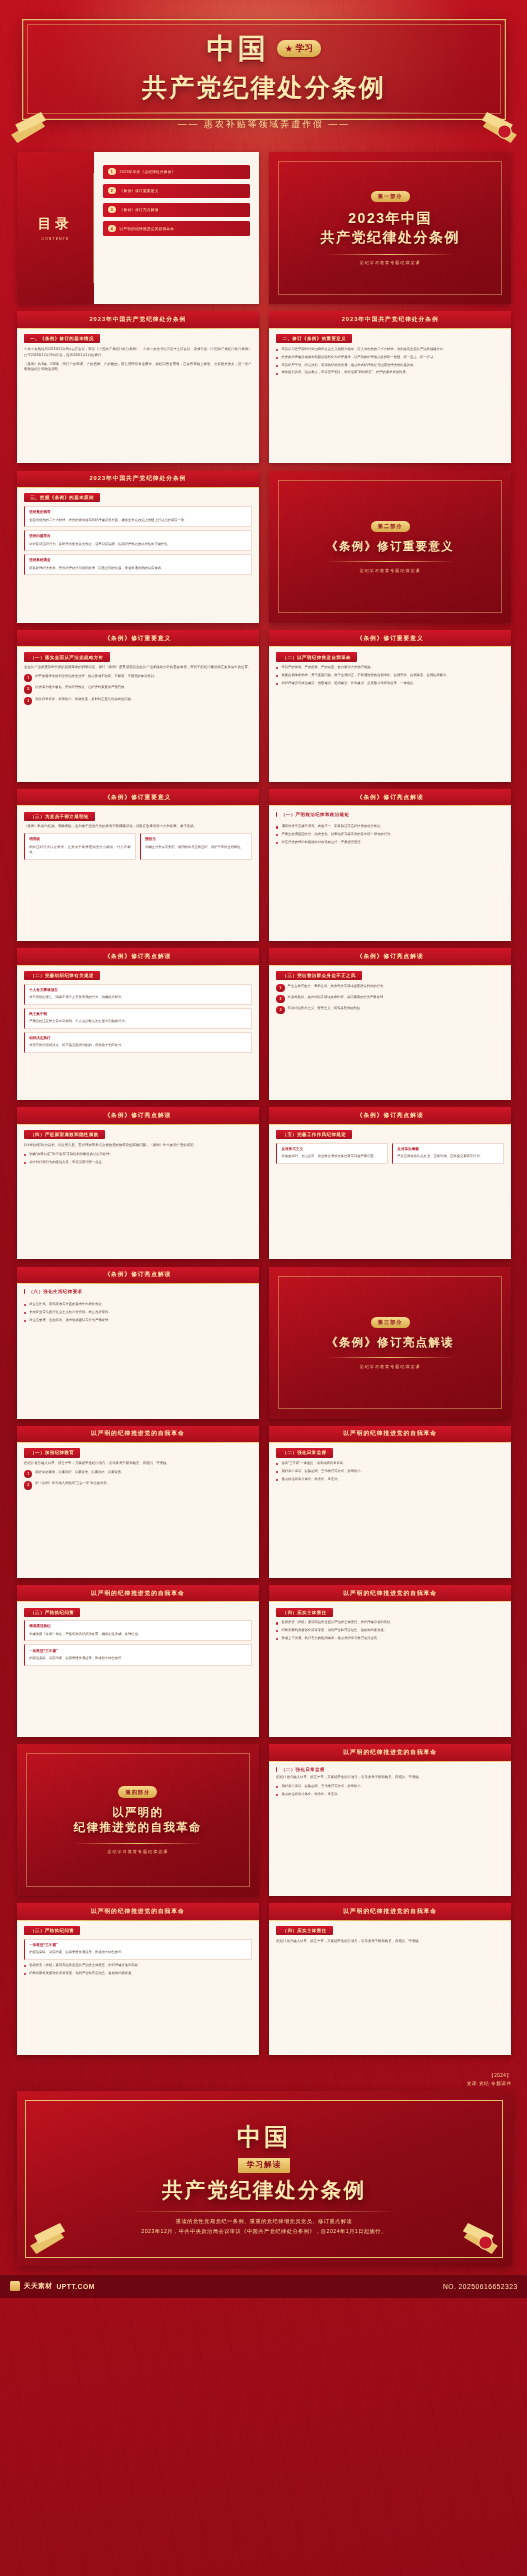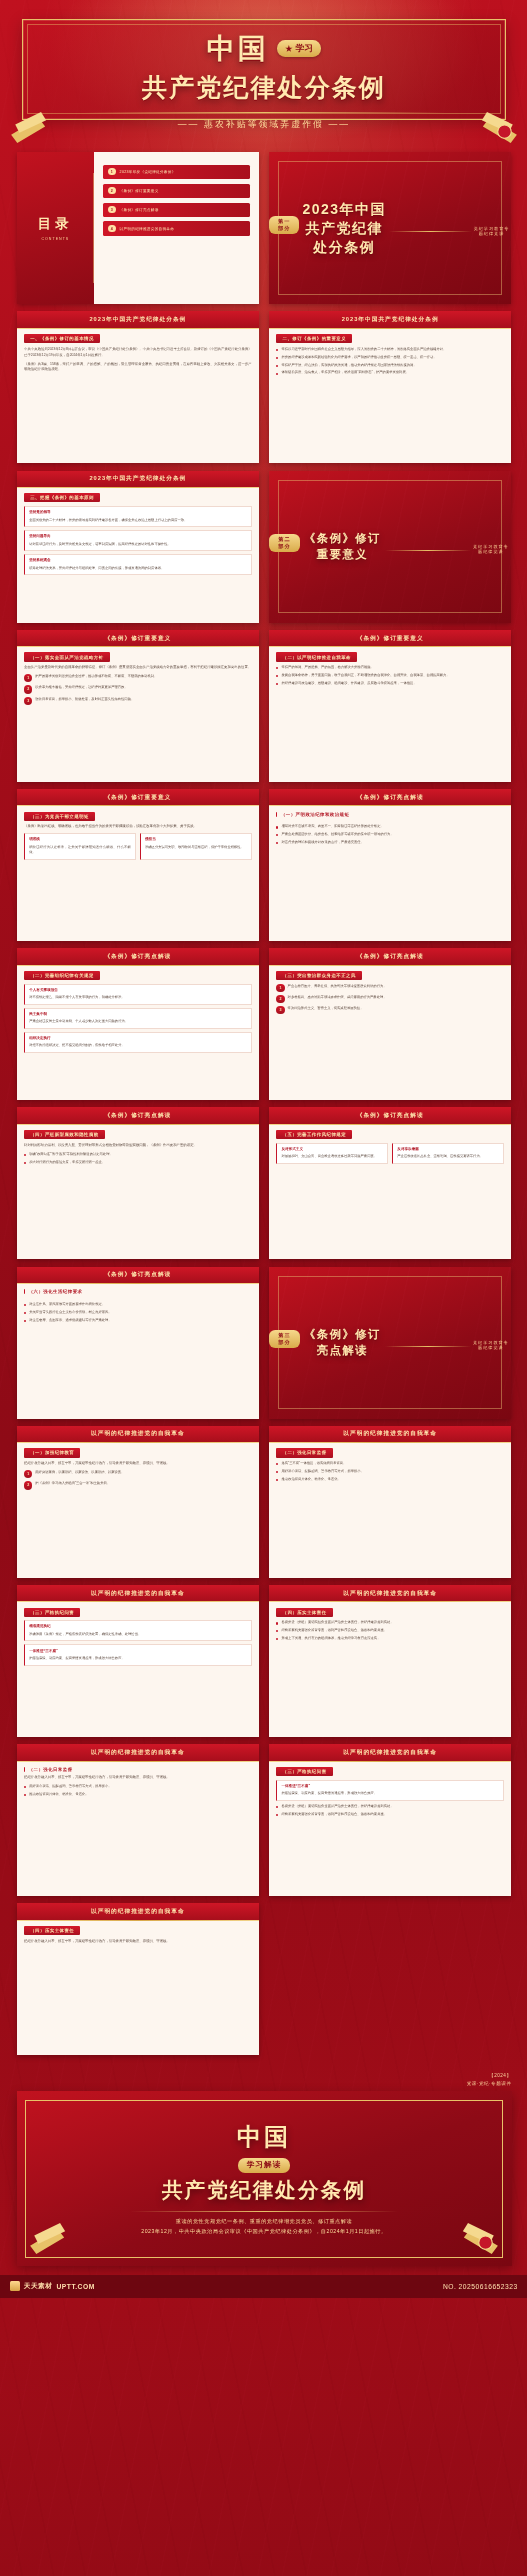--- a/index.html
+++ b/index.html
@@ -177,21 +177,21 @@
   .numrow { display:flex; gap:3.1px; margin-bottom:3.1px; }
   .numrow .n {
     flex: 0 0 8.2px; height:8.2px; border-radius:50%;
     background: linear-gradient(180deg,#d4182a,#a5101e); color:#ffe9b5;
     font-size:3.6px; font-weight:700; display:flex; align-items:center; justify-content:center;
   }
   .numrow .t { flex:1; font-size:3.3px; line-height:1.6; color:#5a463c; text-align: justify;}
 
   
   .sec {
-    display:flex; flex-direction:row; align-items:center; justify-content:center;
+    display:flex; flex-direction:column; align-items:center; justify-content:center;
     height:100%; position:relative; text-align:center;
   }
   .sec .kicker {
     background: linear-gradient(180deg,#f6d88c,#d9ab4a);
     color:#8c0a14; font-size:5.2px; font-weight:700; letter-spacing:1px;
     padding:2.1px 7.2px; border-radius:6.2px; margin-bottom:7.2px;
   }
   .sec .big {
     font-size: 14px; font-weight:700; letter-spacing:1.5px; color:#ffe9b0;
     text-shadow: 0 1px 0 #7e0612, 0 2.1px 6.2px rgba(0,0,0,.4);
@@ -236,21 +236,21 @@
     background: linear-gradient(160deg,#c2121f,#8d0a16 55%,#7a0711);
     box-shadow: 0 3.1px 10.3px rgba(0,0,0,.3);
     overflow: hidden;
   }
   .endslide .ef { position:absolute; inset:8.2px; border:1px solid #e8c268; }
   .endslide .inner { position:relative; height:100%; display:flex; flex-direction:column; align-items:center; justify-content:center; text-align:center; }
   .endslide .e1 { font-size: 24px; font-weight:700; letter-spacing:3.1px; color:#ffe9b0; text-shadow:0 1px 0 #80060f, 0 2.6px 7.2px rgba(0,0,0,.45);}
   .endslide .e-badge {
     display:inline-block; margin: 5.2px 0 3.1px;
     background: linear-gradient(180deg,#f6d88c,#d9ab4a); color:#8c0a14;
-    font-size:7.7px; font-weight:700; letter-spacing:1px; border-radius:7px; padding:2.1px 8.2px;
+    font-size:7.7px; font-weight:700; letter-spacing:1px; border-radius:1px; padding:2.1px 8.2px;
   }
   .endslide .e2 { font-size: 20.6px; font-weight:700; letter-spacing:2.1px; color:#ffe9b0; text-shadow:0 1px 0 #80060f, 0 2.6px 7.2px rgba(0,0,0,.45);}
   .endslide .erule { width:268px; height:1px; margin:7.2px 0 5.2px; background:linear-gradient(90deg, rgba(232,194,104,0),#e8c268, rgba(232,194,104,0)); }
   .endslide .e3 { font-size:5.2px; color:#ffdf9e; letter-spacing:0.5px; line-height:1.9; }
   .meta-right {
     position: relative;
     width: 495px; margin: 7.2px auto 0; text-align: right;
     color: #ffd9a0; font-size: 4.6px; line-height: 1.7; letter-spacing: 0.5px;
   }
 
@@ -621,20 +621,30 @@
     <div class="s-body">
       <div class="s-h">（四）压实主体责任</div>
       <ul class="bullets">
         <li>各级党委（党组）要切实担负全面从严治党主体责任，把纪律建设落到实处。</li>
         <li>纪检监察机关要强化监督专责，做到严管和厚爱结合、激励和约束并重。</li>
         <li>形成上下贯通、执行有力的组织体系，推动党纪学习教育走深走实。</li>
       </ul>
     </div>
   </div>
 
+  <div class="slide red">
+    <div class="sec-frame"></div>
+    <div class="sec">
+      <div class="kicker">第四部分</div>
+      <div class="big sm" style="white-space:pre-line">以严明的
+纪律推进党的自我革命</div>
+      <div class="rule"></div>
+      <div class="note">党纪学习教育专题纪律党课</div>
+    </div>
+  </div>
 
   <div class="slide">
     <div class="s-top">
         <span class="cap">以严明的纪律推进党的自我革命</span>
       </div>
     <div class="s-body">
       <div class="s-h plain">（二）强化日常监督</div>
       <div class="para">把纪律教育融入日常、抓在平常，开展经常性纪律教育，引导党员干部知敬畏、存戒惧、守底线。</div>
       <ul class="bullets">
         <li>用好谈心谈话、提醒函询、警示教育等方式，抓早抓小。</li>

